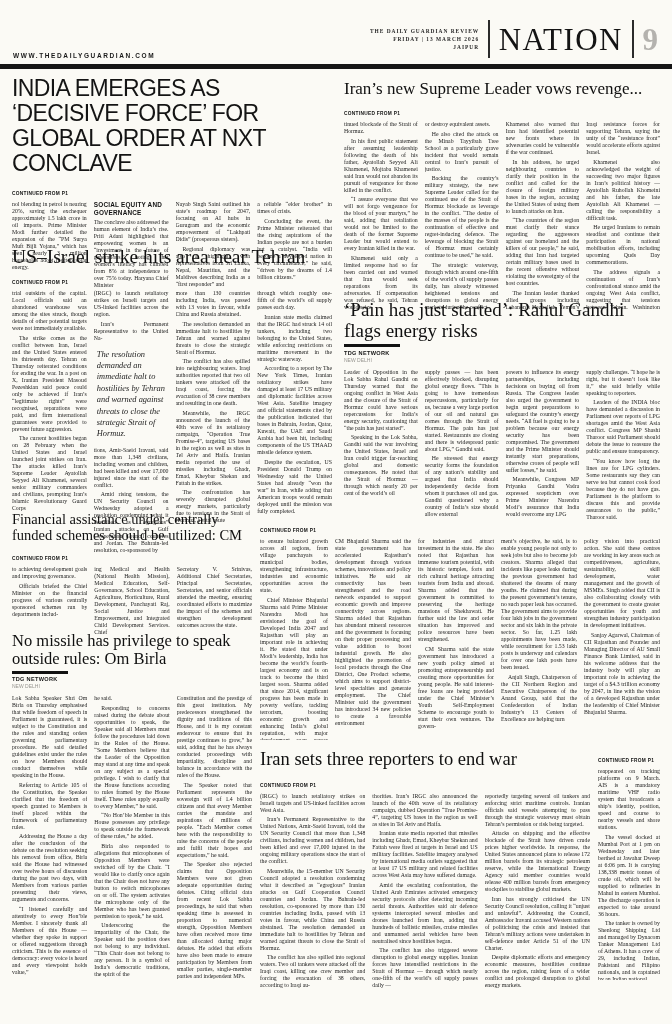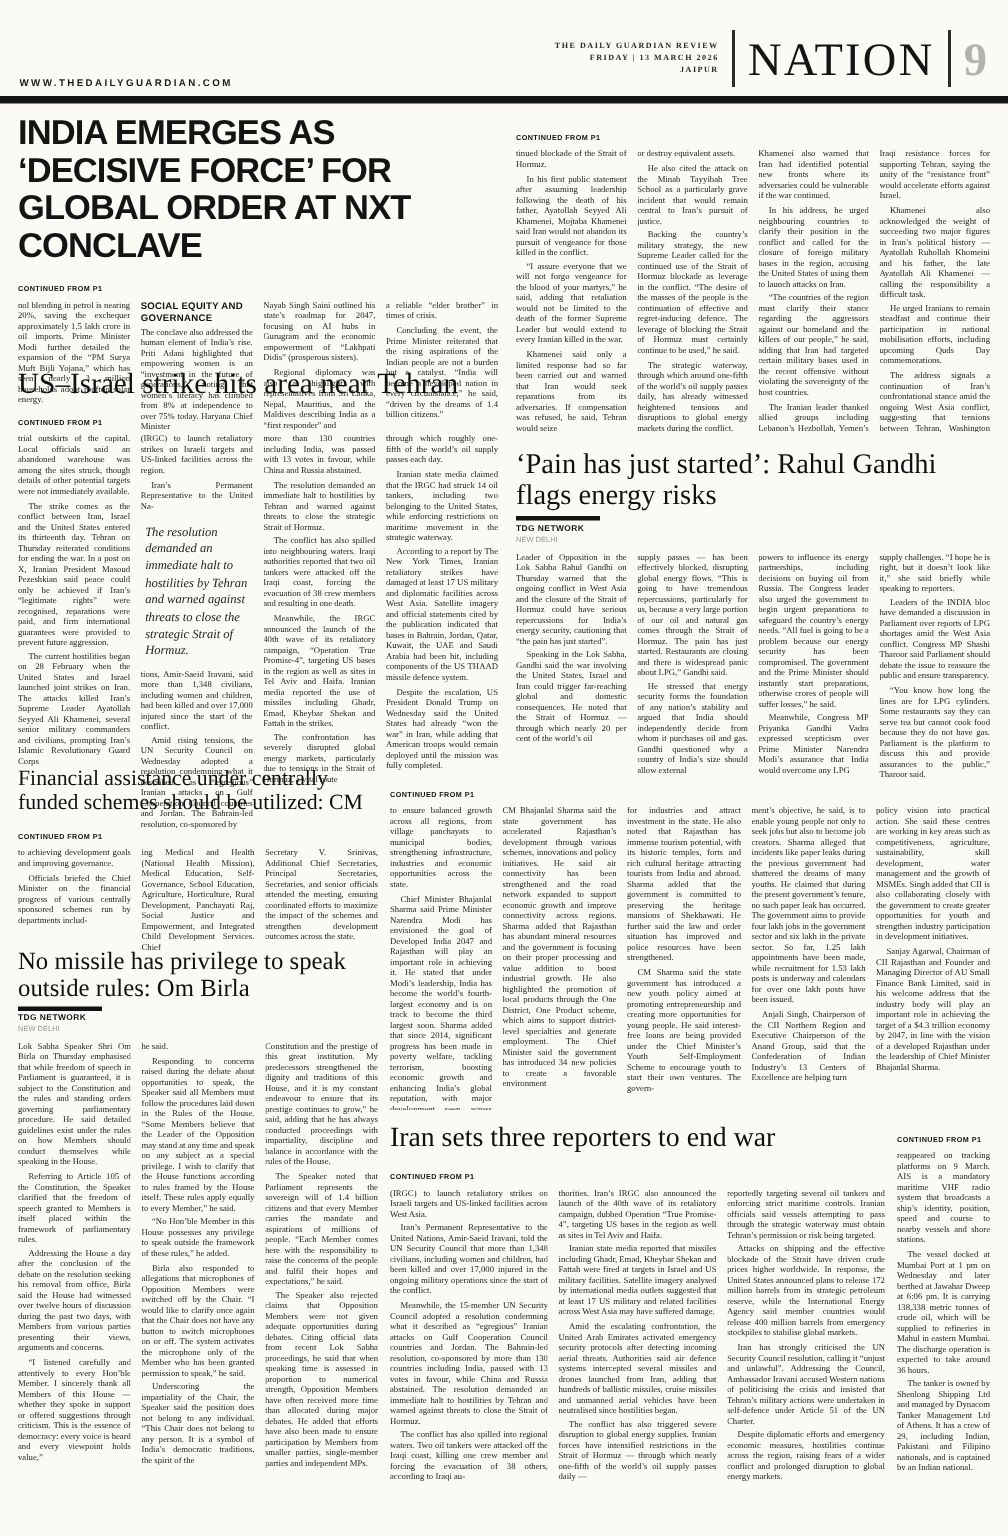--- a/index.html
+++ b/index.html
@@ -20,21 +20,21 @@
   .dateblock { text-align:right; font-size:5.4px; font-weight:700; letter-spacing:1px; line-height:8px; color:#2a2a2a; }
   .vrule { width:1.5px; height:38px; background:#2b2b2b; }
   .section-name { font-size:31px; letter-spacing:1.5px; color:#141414; line-height:1; }
   .page-num { font-size:31px; font-weight:700; color:#b4b2ae; line-height:1; }
   .thick-rule { position:absolute; left:0; top:64px; width:672px; height:4.5px; background:#161616; }
 
   
   .article { position:absolute; }
   .hl-sans {
     margin:0 0 5px; font-family:"Liberation Sans","DejaVu Sans",sans-serif;
-    font-weight:700; font-size:23px; line-height:1.09; letter-spacing:-0.6px; color:#141414;
+    font-weight:400; font-size:23px; line-height:1.09; letter-spacing:-0.6px; color:#141414;
   }
   .hl-serif { margin:0 0 3px; font-weight:400; color:#101010; line-height:1.08; }
   .hl-26 { font-size:19.5px; }
   .hl-sup { font-size:17px; }
   .hl-pain { font-size:19px; }
   .hl-fin { font-size:14.5px; }
   .hl-ent { font-size:13.5px; }
   .hl-birla { font-size:16.5px; }
   .hl-cond { font-size:18.5px; }
   .hl-ships { font-size:11.5px; }
@@ -117,20 +117,21 @@
           <p class="para">Regional diplomacy was also a highlight, with representatives from Sri Lanka, Nepal, Mauritius, and the Maldives describing India as a “first responder” and</p>
         </div>
       <div class="col">
           <p class="para">a reliable “elder brother” in times of crisis.</p>
           <p class="para">Concluding the event, the Prime Minister reiterated that the rising aspirations of the Indian people are not a burden but a catalyst. “India will become a developed nation in every circumstance,” he said, “driven by the dreams of 1.4 billion citizens.”</p>
         </div>
     </div>
   </section>
 
   <section class="article" id="a-supreme">
+    <h2 class="hl-serif hl-sup">Iran’s new Supreme Leader vows revenge...</h2>
     <div class="kicker">CONTINUED FROM P1</div>
     <div class="cols">
       <div class="col">
           <p class="para">tinued blockade of the Strait of Hormuz.</p>
           <p class="para">In his first public statement after assuming leadership following the death of his father, Ayatollah Seyyed Ali Khamenei, Mojtaba Khamenei said Iran would not abandon its pursuit of vengeance for those killed in the conflict.</p>
           <p class="para">“I assure everyone that we will not forgo vengeance for the blood of your martyrs,” he said, adding that retaliation would not be limited to the death of the former Supreme Leader but would extend to every Iranian killed in the war.</p>
           <p class="para">Khamenei said only a limited response had so far been carried out and warned that Iran would seek reparations from its adversaries. If compensation was refused, he said, Tehran would seize</p>
         </div>
       <div class="col">
           <p class="para">or destroy equivalent assets.</p>

